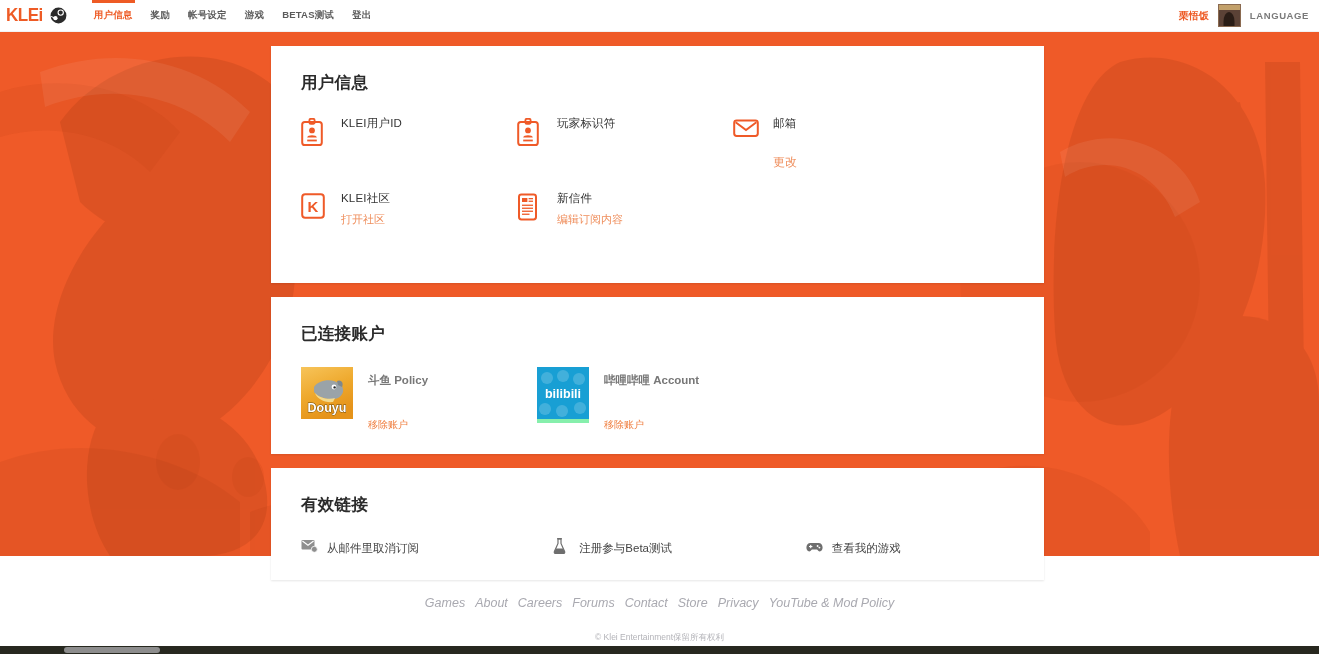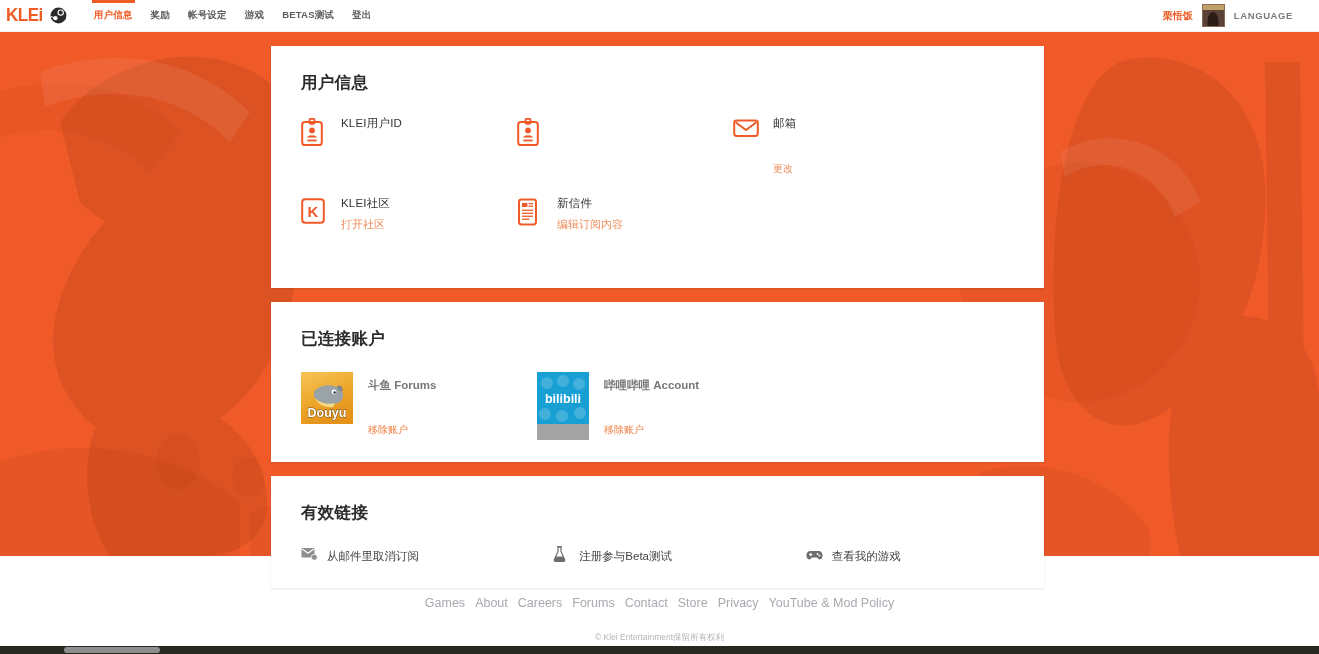--- a/index.html
+++ b/index.html
@@ -37,21 +37,21 @@
     cursor: pointer; white-space: nowrap;
   }
   .nav-item.active { color: #ee5b25; }
   .nav-item.active::before {
     content: ""; position: absolute; top: 0; left: 7px; right: 7px;
     height: 3px; background: #ee5b25;
   }
 
   .header-right {
     margin-left: auto; display: flex; align-items: center;
-    gap: 9px; padding-right: 26px;
+    gap: 9px; padding-right: 10px;
   }
   .username { font-size: 10px; font-weight: bold; color: #ee5b25; }
   .avatar {
     width: 23px; height: 23px;
     background: #5b4236;
     border: 1px solid #8a6a50;
     position: relative; overflow: hidden;
   }
   .avatar .av-top { position:absolute; top:0; left:0; right:0; height:5px; background:#c2a06a; }
   .avatar .av-body {
@@ -101,22 +101,22 @@
   .info-body { flex: 1; min-width: 0; }
   .info-label {
     font-size: 11.5px; font-weight: normal; color: #333333;
     margin-bottom: 3px; letter-spacing: 0.2px;
   }
   .info-value {
     font-size: 10px; color: #8b8b8b; height: 12px;
     filter: blur(2.2px); opacity: 0.55;
   }
   .info-link {
-    font-size: 10px; color: #ef8e5c; cursor: pointer;
-    margin-top: 16px; display: inline-block;
+    font-size: 12px; color: #ef8e5c; cursor: pointer;
+    margin-top: 8px; display: inline-block;
   }
   .info-sub {
     font-size: 11px; color: #ef8e5c; cursor: pointer;
     margin-top: 2px; display: inline-block;
   }
 
   
   .acct-row { display: flex; }
   .acct-cell { width: 236px; display: flex; gap: 15px; }
   .acct-name {
@@ -124,22 +124,22 @@
     margin-top: 6px; margin-bottom: 26px;
   }
   .acct-remove { font-size: 10px; color: #ef7c3c; cursor: pointer; }
 
   .douyu {
     width: 52px; height: 52px;
     background: linear-gradient(160deg,#f5b942 0%,#eea82c 55%,#e8981d 100%);
     position: relative; overflow: hidden;
   }
   .bilibili {
-    width: 52px; height: 68px;
-    background: #a3a3a3; position: relative; overflow: hidden;
+    width: 52px; height: 56px;
+    background: #86efac; position: relative; overflow: hidden;
   }
 
   
   .links-row { display: flex; gap: 44px; }
   .link-cell {
     width: 236px; display: flex; align-items: center; gap: 9px;
     cursor: pointer;
   }
   .link-icon { width: 17px; flex: 0 0 17px; }
   .link-text { font-size: 11.5px; color: #444444; font-weight: normal; }
@@ -148,21 +148,21 @@
   .footer {
     position: absolute; top: 556px; left: 0;
     width: 1319px; height: 90px;
     background: #ffffff;
     display: flex; flex-direction: column;
     align-items: center; justify-content: flex-start;
     padding-top: 40px;
   }
   .footer-links { display: flex; gap: 10px; }
   .footer-link {
-    font-size: 12.5px; color: #a9a9b0; cursor: pointer;
+    font-size: 12.5px; color: #a9a9b0; cursor: pointer; font-style: italic;
   }
   .copyright {
     margin-top: 22px; font-size: 8.5px; color: #b3b3b8;
   }
 
   
   .scrollstrip {
     position: absolute; bottom: 0; left: 0;
     width: 1319px; height: 8px;
     background: #27281f;
@@ -290,20 +290,24 @@
       <div class="info-cell">
         <span class="info-icon">
           <svg width="22" height="28" viewBox="0 0 22 28">
             <rect x="1.2" y="4" width="19.6" height="23" rx="2.6" fill="none" stroke="#ef5a28" stroke-width="2"></rect>
             <rect x="8.4" y="0.8" width="5.2" height="5" rx="1.4" fill="none" stroke="#ef5a28" stroke-width="1.8"></rect>
             <circle cx="11" cy="12.4" r="2.9" fill="#ef5a28"></circle>
             <path d="M6.2 19.6 C6.2 16.6 15.8 16.6 15.8 19.6 Z" fill="#ef5a28"></path>
             <rect x="6.2" y="21.6" width="9.6" height="1.8" fill="#ef5a28"></rect>
           </svg>
         </span>
+        <div class="info-body">
+          <div class="info-label">玩家标识符</div>
+          <div class="info-value"></div>
+        </div>
       </div>
 
       <div class="info-cell">
         <span class="info-icon">
           <svg width="26" height="20" viewBox="0 0 26 20">
             <rect x="1.2" y="2.4" width="23.6" height="15.6" rx="2.4" fill="none" stroke="#ef5a28" stroke-width="2"></rect>
             <path d="M2.6 4.2 L13 12 L23.4 4.2" fill="none" stroke="#ef5a28" stroke-width="2"></path>
           </svg>
         </span>
         <div class="info-body">
@@ -365,21 +369,21 @@
             <rect width="52" height="52" fill="url(#dy)"></rect>
             <path d="M13 20 C18 12 32 11 39 17 C44 21 43 28 37 31 C30 34 17 31 13 25 Z" fill="#9aa3a8"></path>
             <path d="M36 14 C40 12 43 16 41 20 L37 18 Z" fill="#7f888d"></path>
             <circle cx="33" cy="20" r="2.4" fill="#ffffff"></circle>
             <circle cx="33.6" cy="20.4" r="1.2" fill="#22272a"></circle>
             <path d="M14 26 C18 31 28 33 34 31 L32 35 C24 36 16 32 14 26 Z" fill="#f2d98c"></path>
             <text x="26" y="45" font-family="Liberation Sans, sans-serif" font-size="12.5" font-weight="bold" fill="#ffffff" text-anchor="middle" stroke="#6b4a10" stroke-width="0.9" paint-order="stroke">Douyu</text>
           </svg>
         </span>
         <div>
-          <div class="acct-name">斗鱼 Forums</div>
+          <div class="acct-name">斗鱼 Policy</div>
           <span class="acct-remove">移除账户</span>
         </div>
       </div>
 
       <div class="acct-cell">
         <span class="bilibili">
           <svg width="52" height="52" viewBox="0 0 52 52">
             <rect width="52" height="52" fill="#189fd4"></rect>
             <g opacity="0.18" fill="#ffffff">
               <circle cx="10" cy="11" r="6"></circle>

